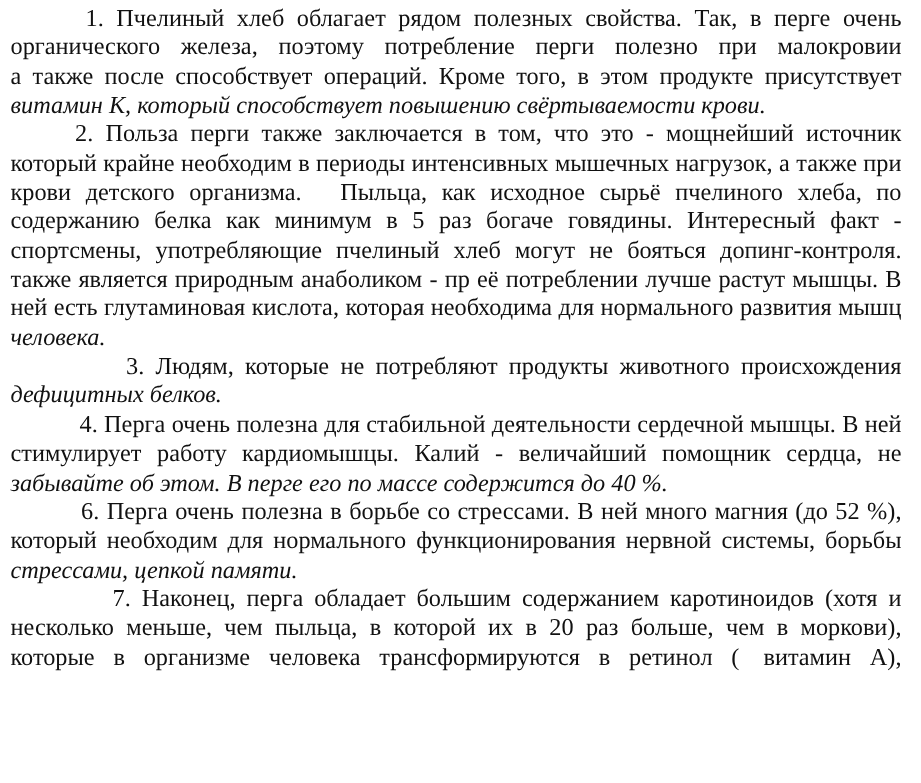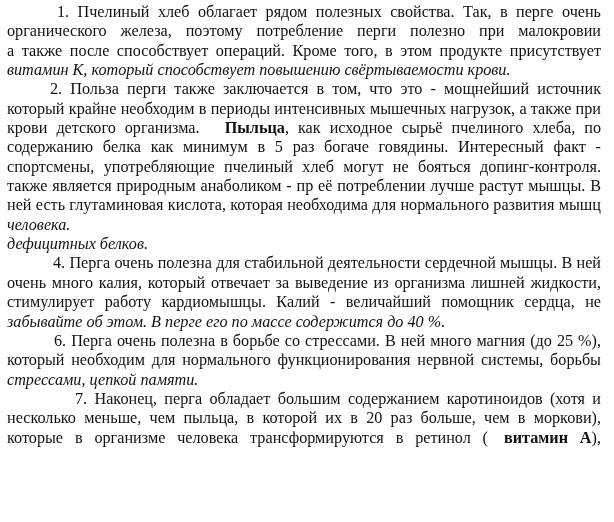--- a/index.html
+++ b/index.html
@@ -8,21 +8,21 @@
     position: absolute; left: 7px; top: 3px; width: 594px;
     font-family: "Liberation Serif", "DejaVu Serif", serif;
     font-size: 16.2px; color: #111111;
   }
   .para { margin: 0; }
   .line {
     display: block; height: 19.35px; line-height: 19.35px;
     text-align: justify; text-align-last: justify; white-space: nowrap;
   }
   .line.last { text-align-last: left; font-style: italic; }
-  b { font-weight: bold; margin-left: 16px; }
+  b { font-weight: normal; margin-left: 16px; }
 </style>
 </head>
 <body>
 
 <div class="doc" id="doc">
     <div class="para">
       <span class="line" style="padding-left: 50px; white-space: normal; overflow: hidden;">1. Пчелиный хлеб облагает рядом полезных свойства. Так, в перге очень много</span>
       <span class="line" style="white-space: normal; overflow: hidden;">органического железа, поэтому потребление перги полезно при малокровии (анемии),</span>
       <span class="line" style="white-space: normal; overflow: hidden;">а также после способствует операций. Кроме того, в этом продукте присутствует</span>
       <span class="line last">витамин К, который способствует повышению свёртываемости крови.</span>
@@ -31,30 +31,30 @@
       <span class="line" style="padding-left: 43px; white-space: normal; overflow: hidden;">2. Польза перги также заключается в том, что это - мощнейший источник белка,</span>
       <span class="line" style="white-space: normal; overflow: hidden;">который крайне необходим в периоды интенсивных мышечных нагрузок, а также при</span>
       <span class="line" style="white-space: normal; overflow: hidden;"><span>крови детского организма. </span><b>Пыльца</b><span>, как исходное сырьё пчелиного хлеба, по</span></span>
       <span class="line" style="white-space: normal; overflow: hidden;">содержанию белка как минимум в 5 раз богаче говядины. Интересный факт -</span>
       <span class="line" style="white-space: normal; overflow: hidden;">спортсмены, употребляющие пчелиный хлеб могут не бояться допинг-контроля. Перга</span>
       <span class="line" style="white-space: normal; overflow: hidden;">также является природным анаболиком - пр её потреблении лучше растут мышцы. В</span>
       <span class="line" style="white-space: normal; overflow: hidden;">ней есть глутаминовая кислота, которая необходима для нормального развития мышц</span>
       <span class="line last">человека.</span>
     </div>
     <div class="para">
+      <span class="line" style="padding-left: 77px; white-space: normal; overflow: hidden;">3. Людям, которые не потребляют продукты животного происхождения</span>
       <span class="line last">дефицитных белков.</span>
     </div>
     <div class="para">
       <span class="line" style="padding-left: 46px; white-space: normal; overflow: hidden;">4. Перга очень полезна для стабильной деятельности сердечной мышцы. В ней</span>
-      <span class="line" style="white-space: normal; overflow: hidden;">очень много калия, который отвечает за выведение из организма лишней жидкости,</span>
       <span class="line" style="white-space: normal; overflow: hidden;">стимулирует работу кардиомышцы. Калий - величайший помощник сердца, не</span>
       <span class="line last">забывайте об этом. В перге его по массе содержится до 40 %.</span>
     </div>
     <div class="para">
-      <span class="line" style="padding-left: 47px; white-space: normal; overflow: hidden;">6. Перга очень полезна в борьбе со стрессами. В ней много магния (до 25 %),</span>
+      <span class="line" style="padding-left: 47px; white-space: normal; overflow: hidden;">6. Перга очень полезна в борьбе со стрессами. В ней много магния (до 52 %),</span>
       <span class="line" style="white-space: normal; overflow: hidden;">который необходим для нормального функционирования нервной системы, борьбы со</span>
       <span class="line last">стрессами, цепкой памяти.</span>
     </div>
     <div class="para">
       <span class="line" style="padding-left: 68px; white-space: normal; overflow: hidden;">7. Наконец, перга обладает большим содержанием каротиноидов (хотя и</span>
       <span class="line" style="white-space: normal; overflow: hidden;">несколько меньше, чем пыльца, в которой их в 20 раз больше, чем в моркови),</span>
       <span class="line" style="white-space: normal; overflow: hidden;"><span>которые в организме человека трансформируются в ретинол (</span><b>витамин А</b><span>),</span></span>
     </div>
   </div>
 

